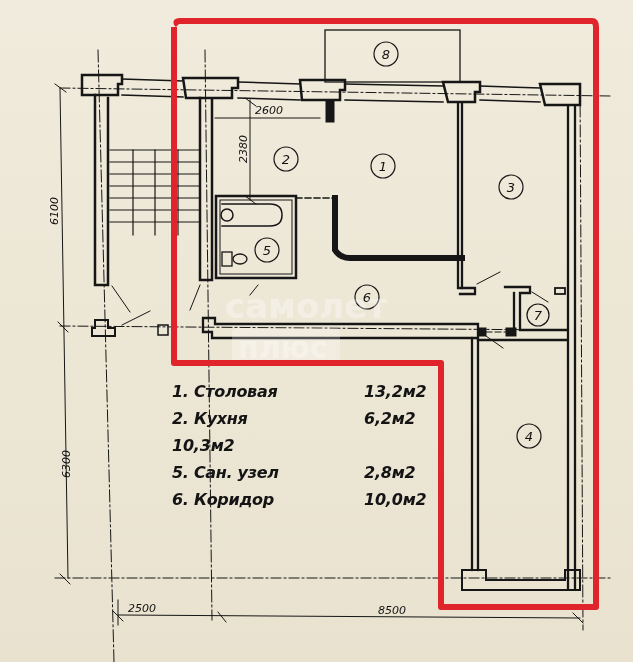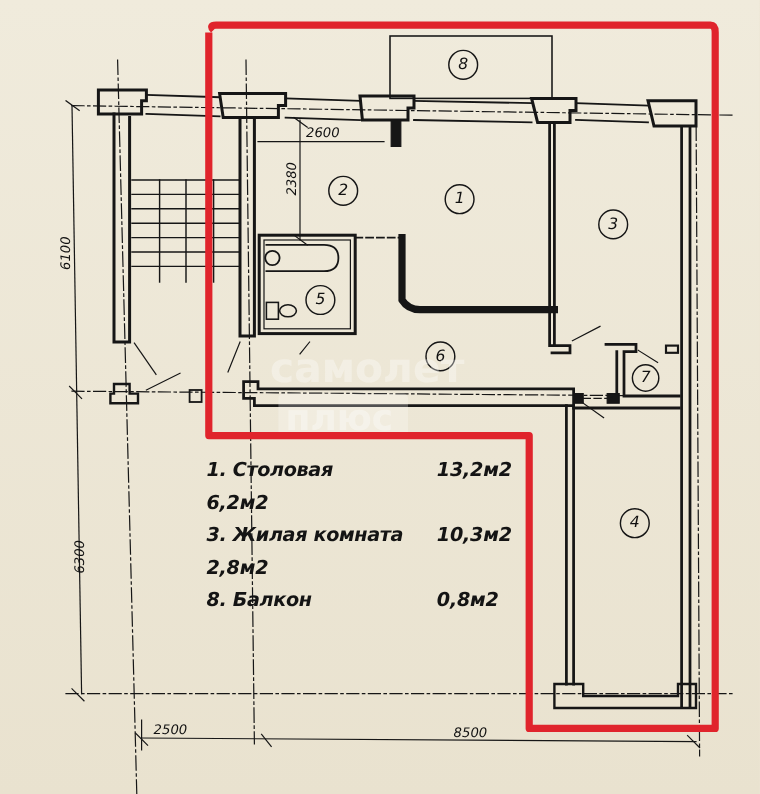--- a/index.html
+++ b/index.html
@@ -158,27 +158,28 @@
 
     <path d="M178 25 Q174 21 180 21 H592 Q596 21 596 27 V607 H441 V363 H174 V27" fill="none" stroke="#e0242c" stroke-width="6" stroke-linejoin="round"></path>
   </svg>
 
   <div class="legend">
     <div class="legend-row">
       <span class="legend-name">1. Столовая</span>
       <span class="legend-area">13,2м2</span>
     </div>
     <div class="legend-row">
+      <span class="legend-name">2. Кухня</span>
       <span class="legend-area">6,2м2</span>
     </div>
     <div class="legend-row">
-      <span class="legend-name">3. Жилая комната</span>
       <span class="legend-area">10,3м2</span>
     </div>
     <div class="legend-row">
+      <span class="legend-name">5. Сан. узел</span>
       <span class="legend-area">2,8м2</span>
     </div>
     <div class="legend-row">
-      <span class="legend-name">8. Балкон</span>
-      <span class="legend-area">0,8м2</span>
+      <span class="legend-name">6. Коридор</span>
+      <span class="legend-area">10,0м2</span>
     </div>
   </div>
 </div>
 
 </body></html>

